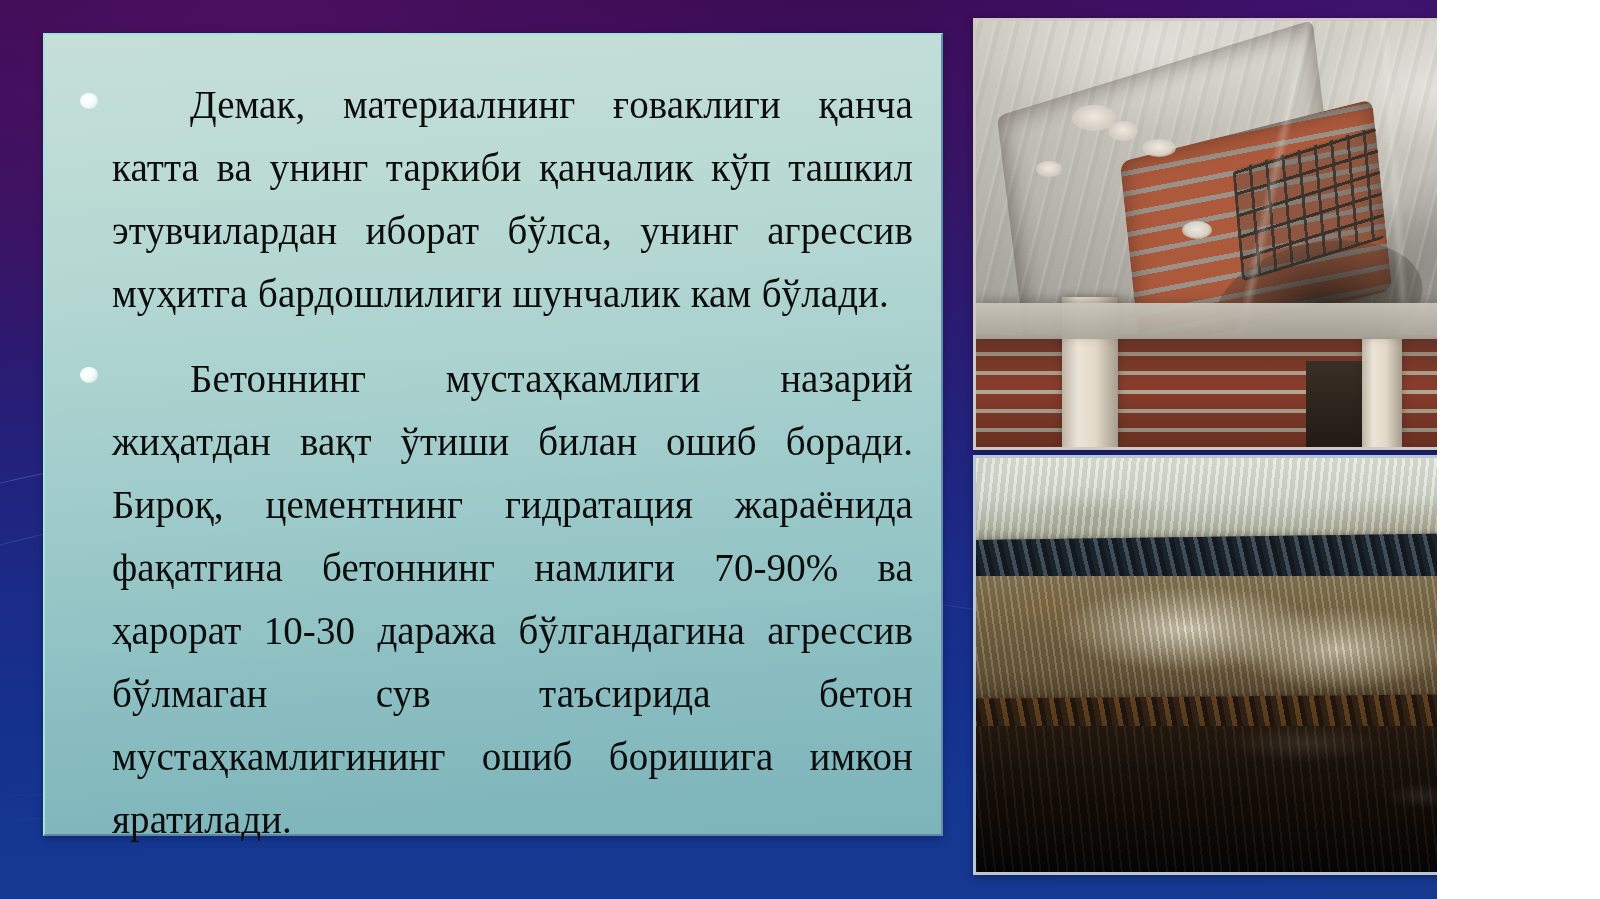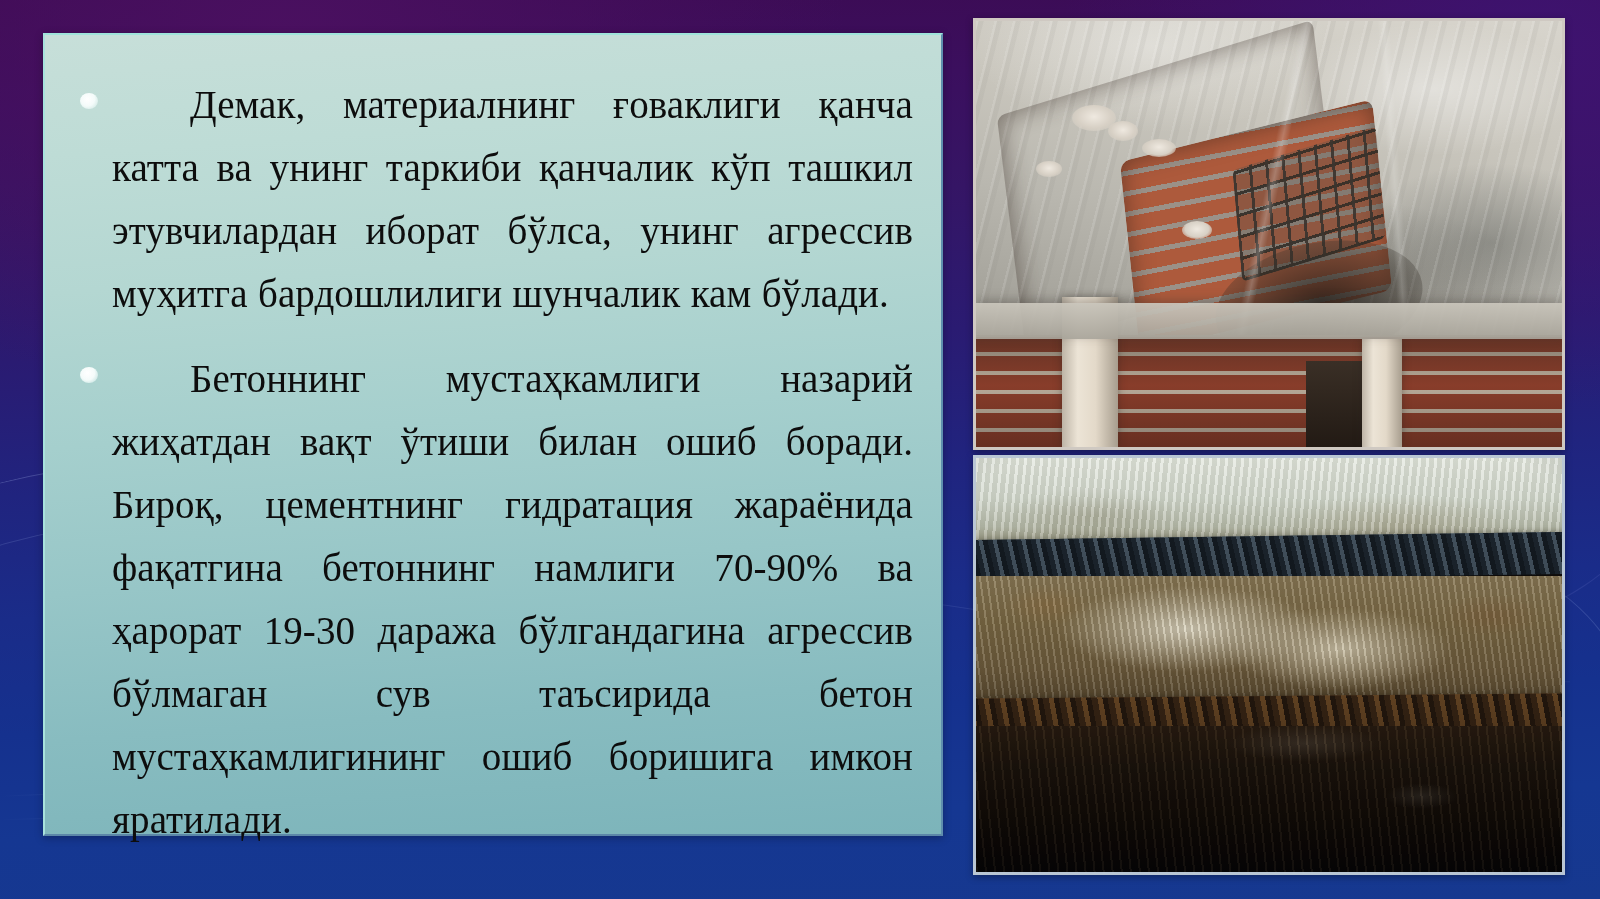--- a/index.html
+++ b/index.html
@@ -2,21 +2,21 @@
 <html><head>
 <meta charset="utf-8">
 <style>
   * { margin:0; padding:0; box-sizing:border-box; }
   html, body {
     width:1600px; height:899px; overflow:hidden;
     font-family:"Liberation Serif", serif;
   }
   
   #slide {
-    position:relative; width:1600px; height:899px;
+    position:relative; width:1437px; height:899px;
     background:
       radial-gradient(ellipse 900px 600px at 18% 4%, #4a1060 0%, rgba(74,16,96,0) 62%),
       radial-gradient(ellipse 700px 520px at 96% 6%, #3e1370 0%, rgba(62,19,112,0) 68%),
       linear-gradient(178deg,
         #3c0b53 0%,
         #3b0f5e 11%,
         #351565 23%,
         #2a1b72 38%,
         #20247f 52%,
         #1a2c89 65%,
@@ -296,21 +296,21 @@
 
   <div id="content-box">
 
     <div class="para" id="para1">
       <span class="bullet"></span>
       <span class="p-text"><span class="indent"></span><span>Демак, материалнинг ғоваклиги қанча катта ва унинг таркиби қанчалик кўп ташкил этувчилардан иборат бўлса, унинг агрессив муҳитга бардошлилиги шунчалик кам бўлади.</span></span>
     </div>
 
     <div class="para" id="para2">
       <span class="bullet"></span>
-      <span class="p-text"><span class="indent"></span><span>Бетоннинг мустаҳкамлиги назарий жиҳатдан вақт ўтиши билан ошиб боради. Бироқ, цементнинг гидратация жараёнида фақатгина бетоннинг намлиги 70-90% ва ҳарорат 19-30 даража бўлгандагина агрессив бўлмаган сув таъсирида бетон мустаҳкамлигининг ошиб боришига имкон яратилади.</span></span>
+      <span class="p-text"><span class="indent"></span><span>Бетоннинг мустаҳкамлиги назарий жиҳатдан вақт ўтиши билан ошиб боради. Бироқ, цементнинг гидратация жараёнида фақатгина бетоннинг намлиги 70-90% ва ҳарорат 10-30 даража бўлгандагина агрессив бўлмаган сув таъсирида бетон мустаҳкамлигининг ошиб боришига имкон яратилади.</span></span>
     </div>
 
   </div>
 
   <div class="photo-frame" id="photo-top">
     <div class="photo-inner">
       <div class="ceil-base"></div>
       <div class="ceil-mottle"></div>
       <div class="ceil-streaks"></div>
 

